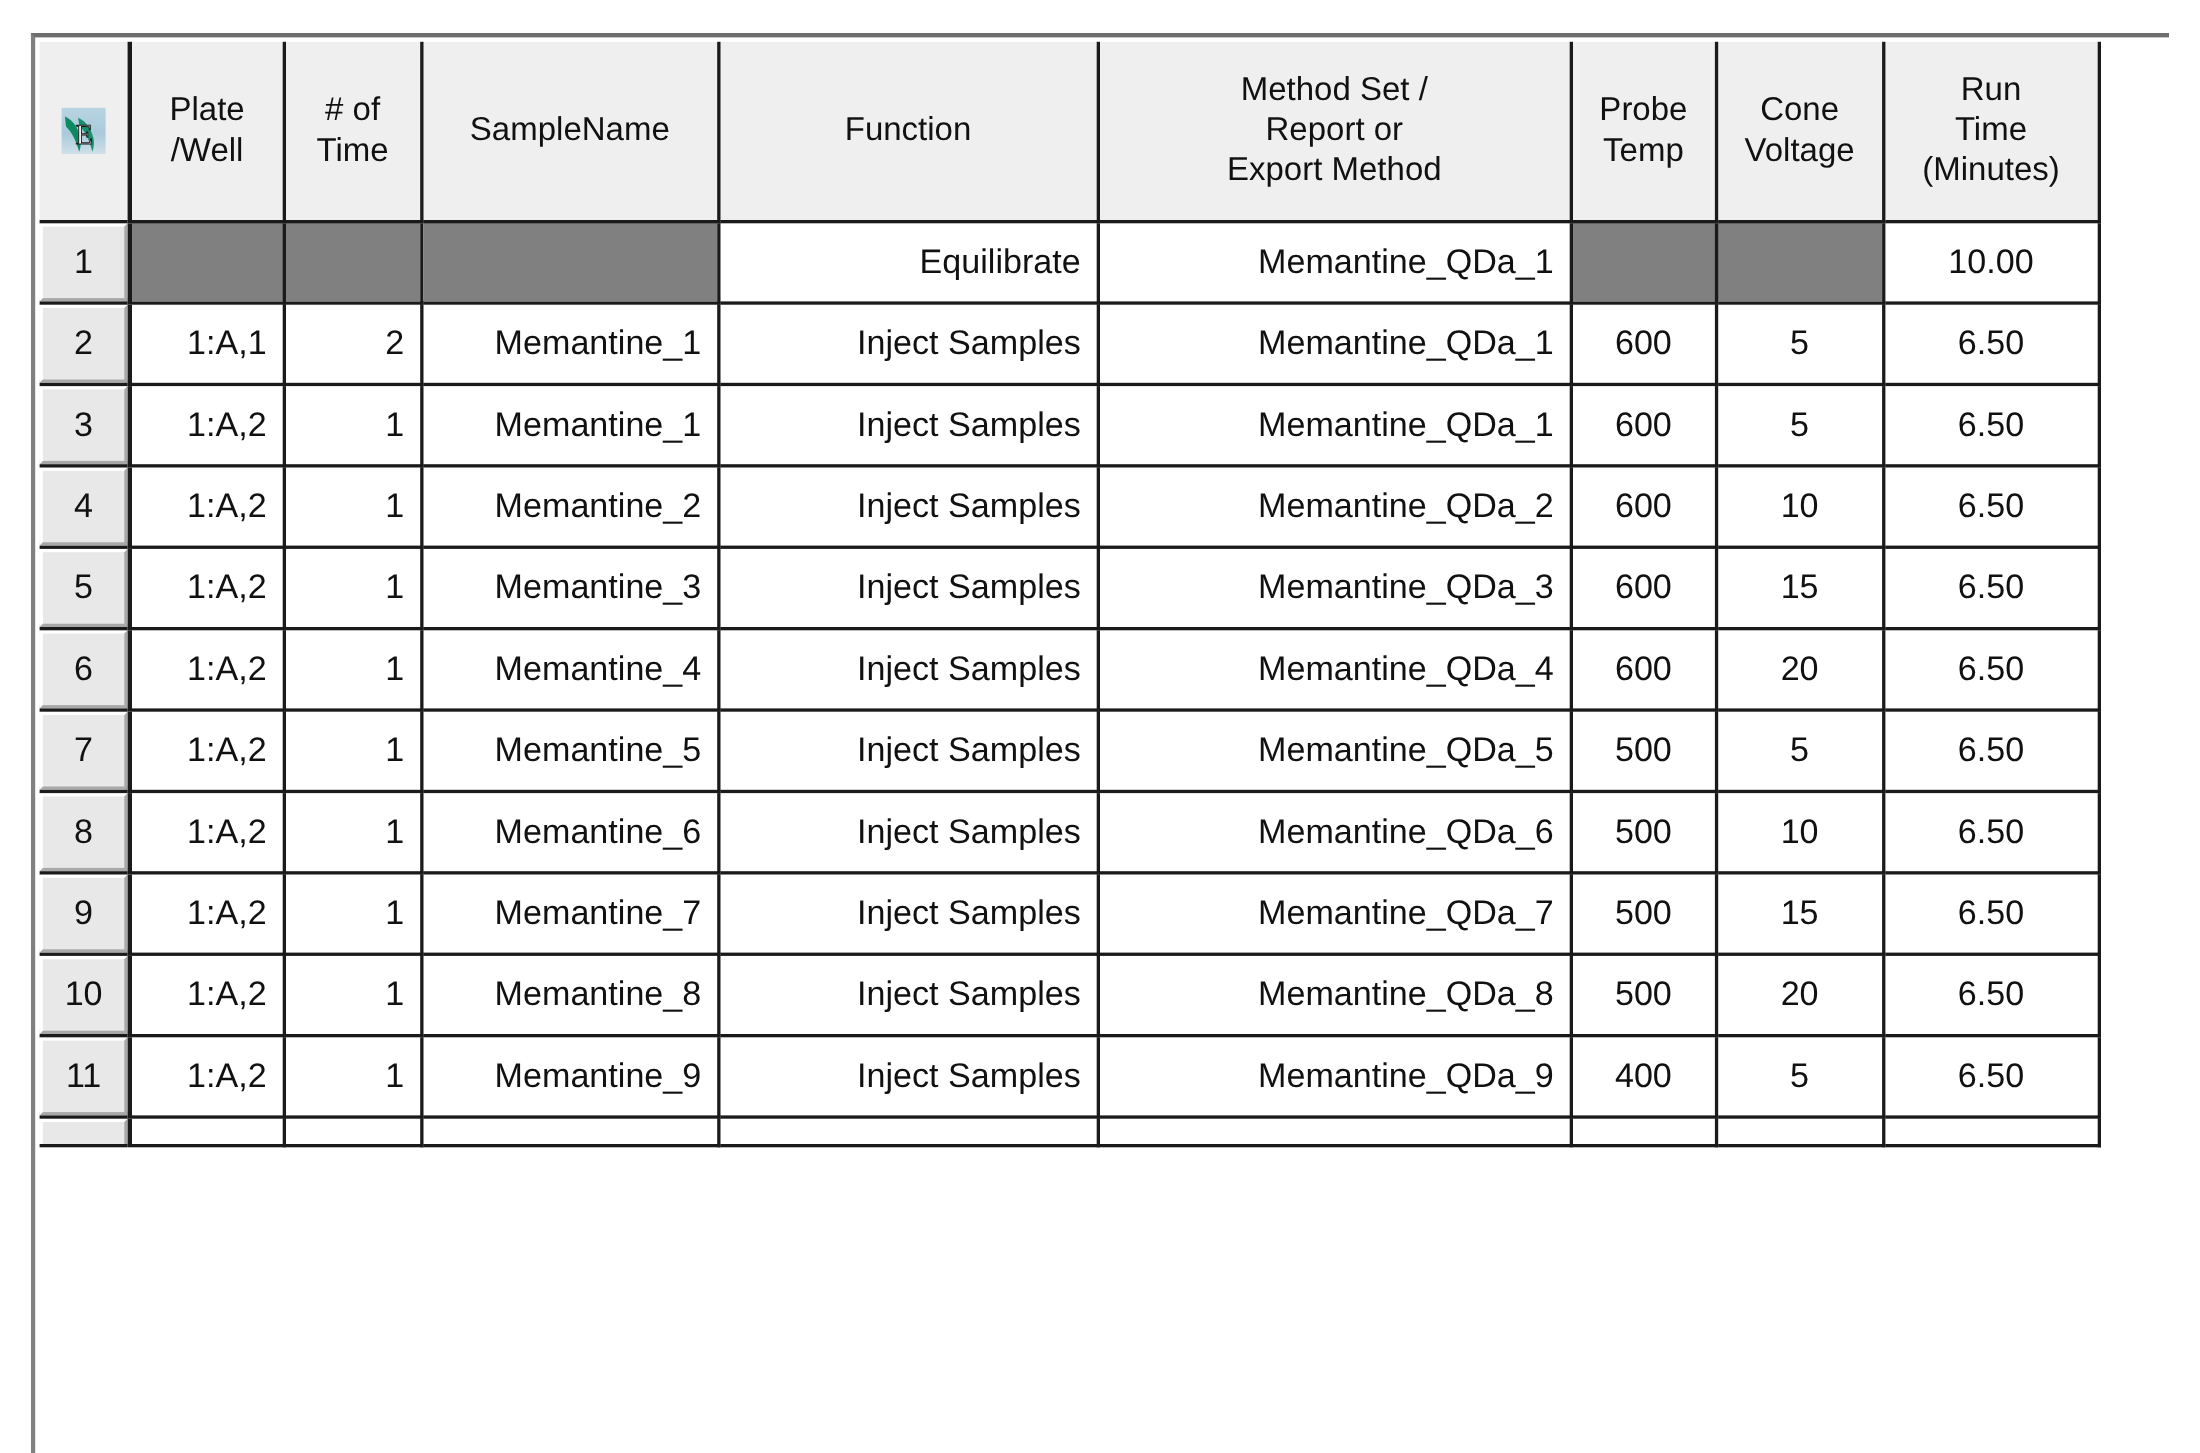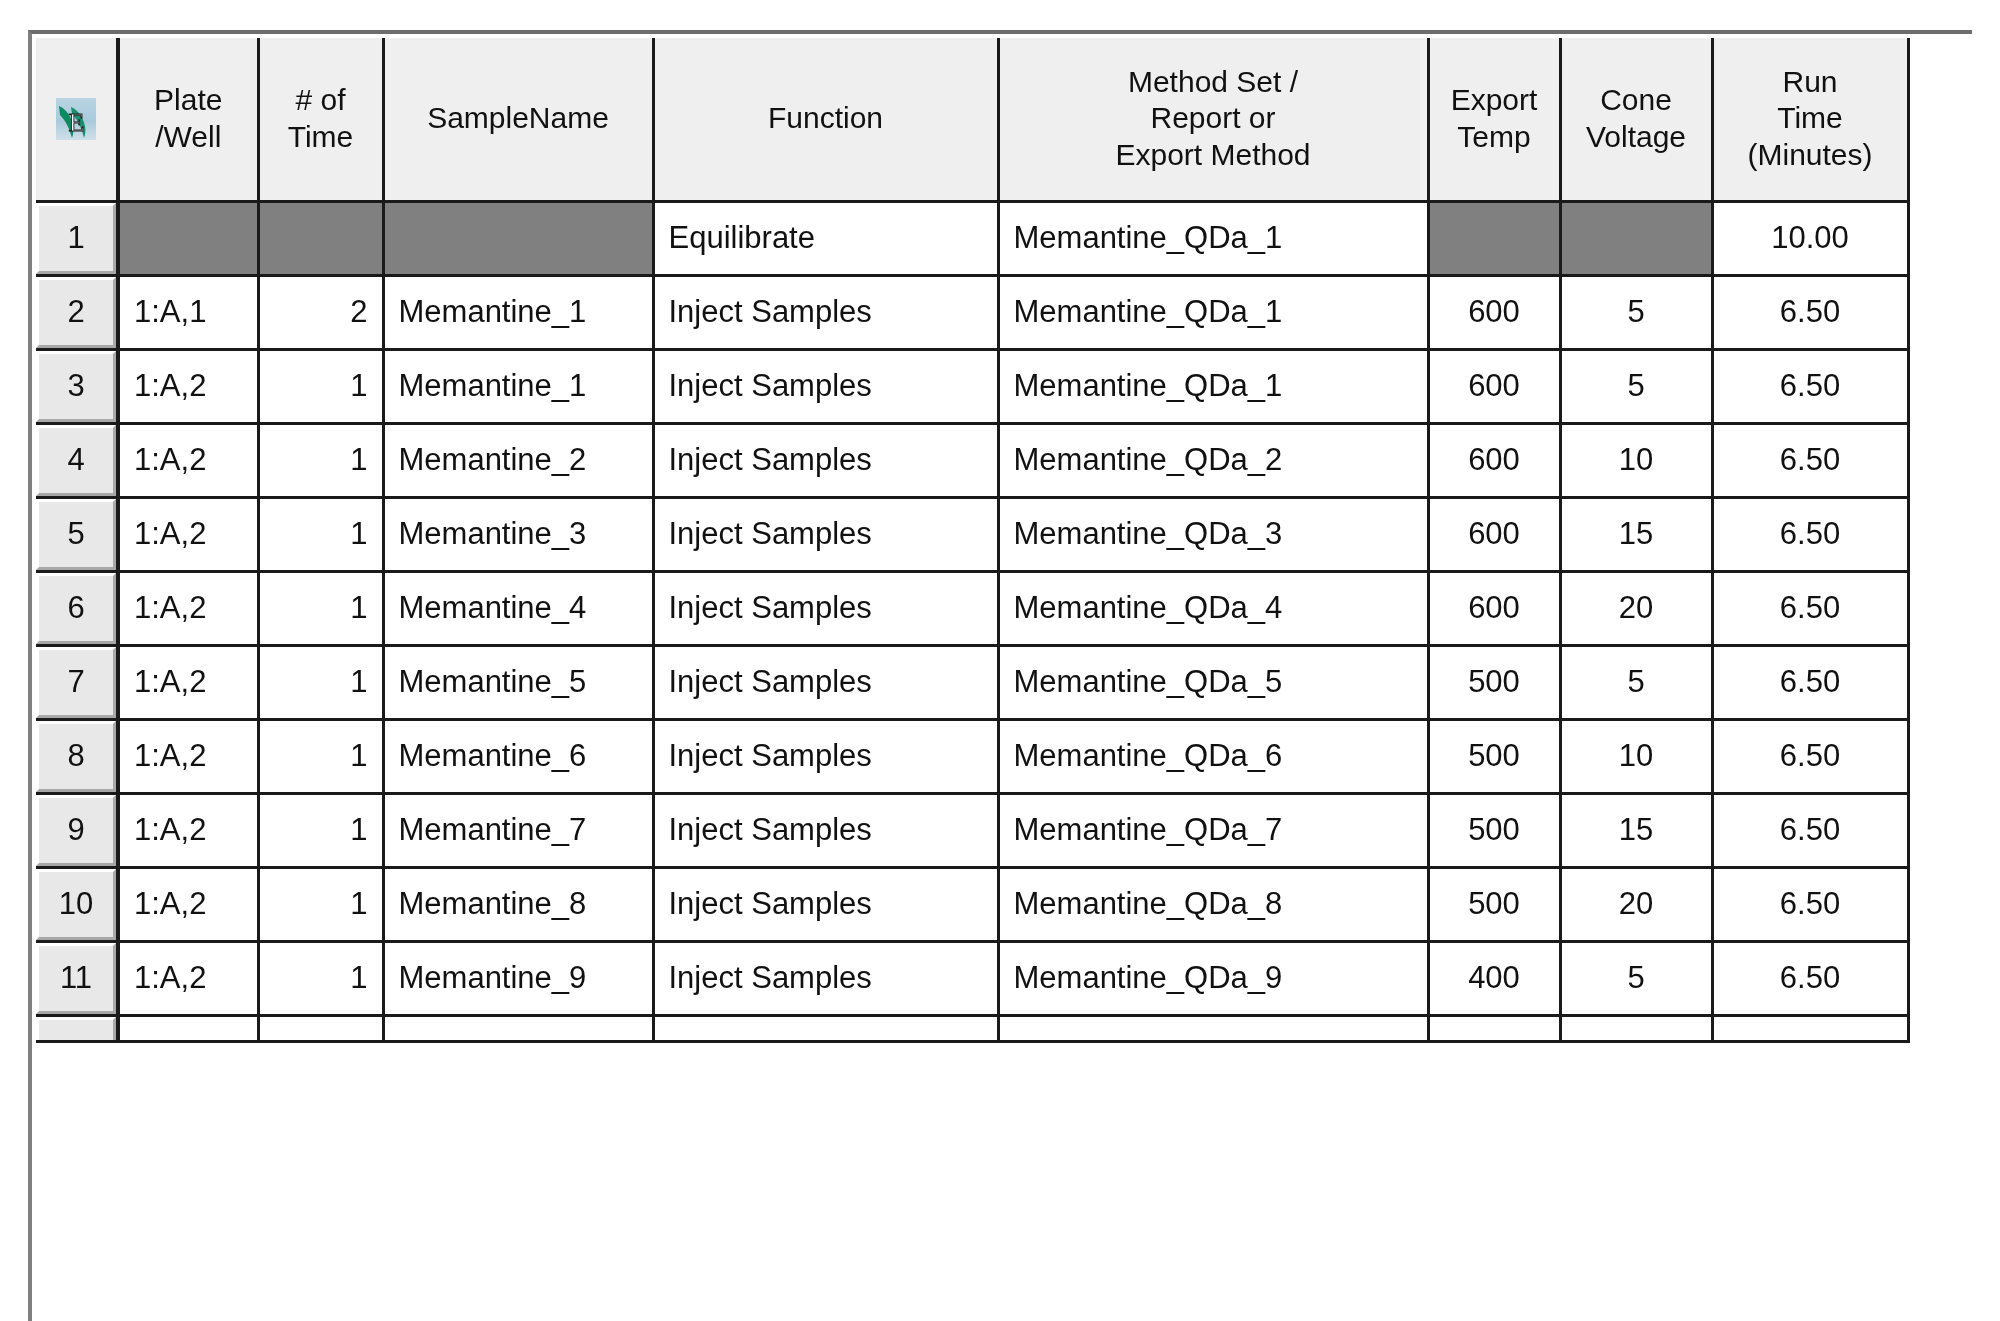--- a/index.html
+++ b/index.html
@@ -136,21 +136,21 @@
     border-top: 3px solid #ffffff;
     border-left: 3px solid #ffffff;
     border-right: 3px solid #a8a8a8;
     border-bottom: 3px solid #a8a8a8;
     background: #e8e8e8;
   }
 
   tbody td.disabled { background: #808080; }
   tbody td.num  { text-align: right; }
   tbody td.ctr  { text-align: center; }
-  tbody td.left { text-align: left; }
+  tbody td.left { text-align: right; }
   tbody td.pad-col {
     background: #ffffff;
     border-right: 0;
     border-bottom: 0;
   }
 
   tbody tr.partial td { height: 26px; }
   tbody tr.partial td.rownum .rownum-inner { border-bottom: 0; }
 </style>
 </head>
@@ -197,21 +197,21 @@
           </th>
           <th>
             <span>Function</span>
           </th>
           <th>
             <span>Method Set /</span><br>
             <span>Report or</span><br>
             <span>Export Method</span>
           </th>
           <th>
-            <span>Export</span><br>
+            <span>Probe</span><br>
             <span>Temp</span>
           </th>
           <th>
             <span>Cone</span><br>
             <span>Voltage</span>
           </th>
           <th>
             <span>Run</span><br>
             <span>Time</span><br>
             <span>(Minutes)</span>

